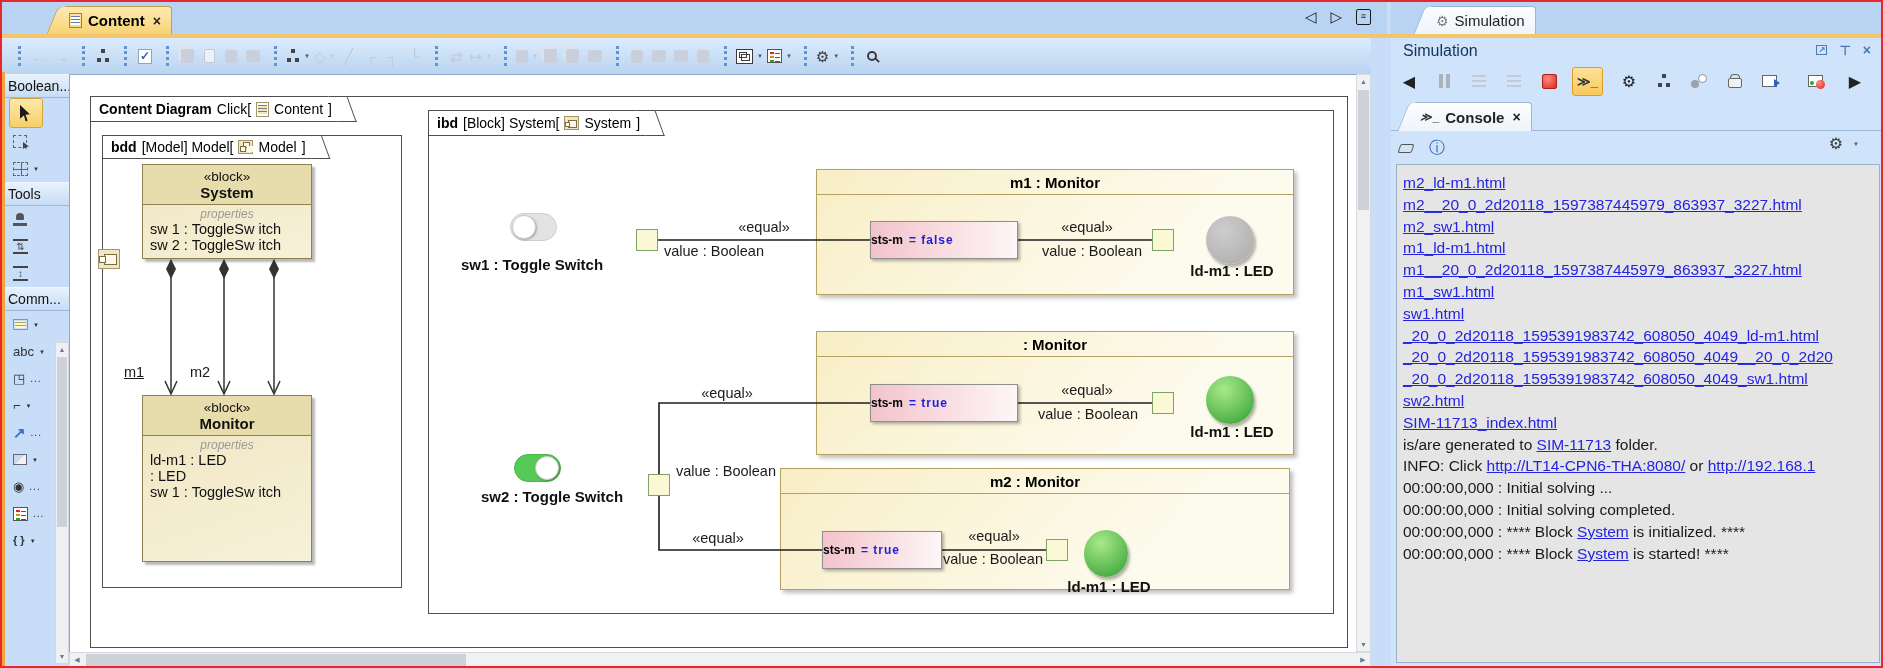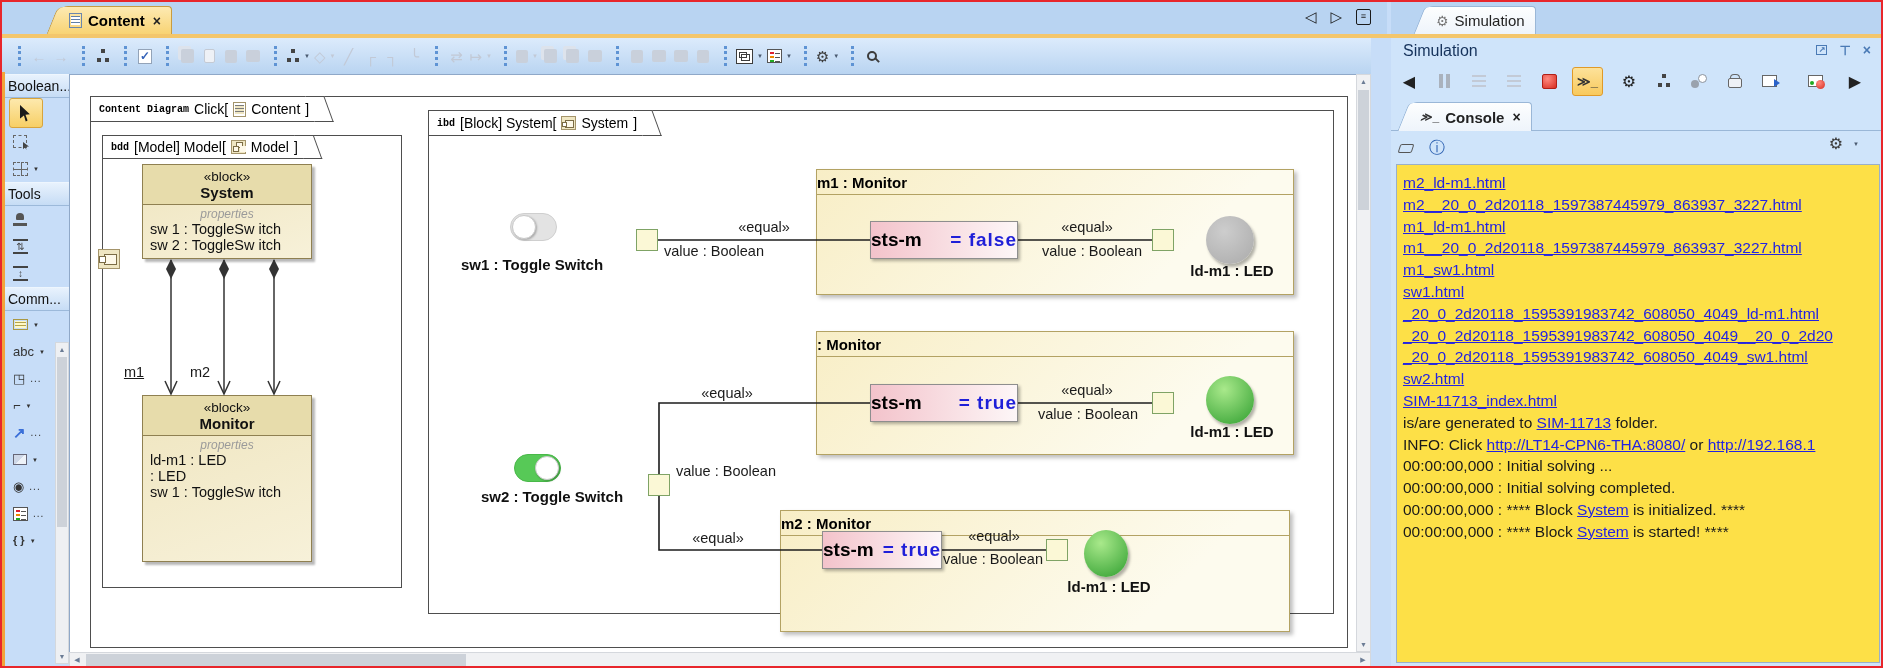--- a/index.html
+++ b/index.html
@@ -72,21 +72,21 @@
 
 #canvas { position:absolute; left:67px; top:72px; width:1287px; height:578px; background:#fff; border-left:1px solid #8fa8c8; border-top:1px solid #8fa8c8; z-index:1; }
 .vscroll { position:absolute; left:1354px; top:72px; width:15px; height:578px; background:#f0f1f3; border:1px solid #d5d8dd; z-index:3; }
 .hscroll { position:absolute; left:67px; top:650px; width:1302px; height:16px; background:#f0f1f3; border:1px solid #d5d8dd; z-index:3; }
 .gapstrip { position:absolute; left:1369px; top:36px; width:20px; bottom:0; background:#c7ddf8; }
 
 
 .dframe { position:absolute; border:1px solid #4e4e4e; background:transparent; z-index:2; }
 .ftab { position:absolute; background:#fff; border:1px solid #4e4e4e; border-right:none; display:flex; align-items:center; gap:5px; padding:0 10px 0 8px; font-size:14px; z-index:4; white-space:nowrap; }
 .ftab::after { content:""; position:absolute; top:-1px; bottom:-1px; right:-10px; width:18px; background:#fff; border:1px solid #4e4e4e; border-left:none; transform:skewX(20deg); z-index:-1; }
-.ftab b { font-size:10px;font-family:Liberation Mono, monospace; }
+.ftab b { font-size:14px; }
 .ic-doc { width:13px; height:15px; background:#fff; border:1px solid #888; background-image:repeating-linear-gradient(180deg,transparent 0 2px,#7a7a7a 2px 3px); background-clip:content-box; padding:2px 1px; }
 .ic-doc.blue { border-color:#6b87ad; background-image:repeating-linear-gradient(180deg,transparent 0 2px,#5f7fa8 2px 3px); }
 .ic-bdd { width:15px; height:14px; background:#efe6c2; border:1px solid #a4946a; }
 .ic-bdd::before { content:""; position:absolute; left:4px; top:1px; width:5px; height:4px; border:1px solid #7b6c45; background:#fdf8e8; }
 .ic-bdd::after { content:""; position:absolute; left:1px; bottom:1px; width:4px; height:4px; border:1px solid #7b6c45; background:#fdf8e8; box-shadow:7px 0 0 #fdf8e8,7px 0 0 0 #fdf8e8; }
 .ic-ibd { width:15px; height:14px; background:#efe6c2; border:1px solid #a4946a; }
 .ic-ibd::before { content:""; position:absolute; left:3px; top:3px; width:7px; height:6px; border:1px solid #7b6c45; background:#fdf8e8; }
 .ic-ibd::after { content:""; position:absolute; left:0px; top:5px; width:3px; height:3px; border:1px solid #7b6c45; background:#fff; }
 .ic-ibd.big { width:22px; height:20px; }
 .ic-ibd.big::before { width:11px; height:9px; left:5px; top:4px; }
@@ -96,24 +96,24 @@
 .blk { position:absolute; border:1px solid #8f8051; background:linear-gradient(160deg,#efe5bf,#f7f1d9); box-shadow:3px 3px 2px rgba(0,0,0,.28); z-index:3; }
 .bname { border-bottom:1px solid #8f8051; background:#e7dcab; text-align:center; padding:4px 0 3px; }
 .stereo { font-size:13.5px; color:#111; }
 .bn { font-size:15px; font-weight:bold; color:#111; }
 .clabel { font-size:12px; font-style:italic; color:#9a9a9a; text-align:center; padding-top:2px; }
 .pline { font-size:14.5px; color:#111; padding-left:7px; line-height:16px; white-space:nowrap; }
 .bsep { border-top:1px solid #8f8051; }
 
 
 .mblk { position:absolute; border:1px solid #b3a263; background:linear-gradient(135deg,#f8eec6 0%,#fdfbee 75%); box-shadow:3px 3px 4px rgba(0,0,0,.25); z-index:2; }
-.mtitle { height:25px; border-bottom:1px solid #b3a263; text-align:left; font-size:15px; font-weight:bold; padding-top:4px; }
-
-
-.sts { position:absolute; border:1px solid #8e8e8e; background:linear-gradient(90deg,#f3c3cb,#fdf6f7); box-shadow:2px 2px 3px rgba(0,0,0,.3); display:flex; align-items:center; justify-content:space-between; gap:6px; font-size:19px; font-weight:bold; z-index:6; }
+.mtitle { height:25px; border-bottom:1px solid #b3a263; text-align:center; font-size:15px; font-weight:bold; padding-top:4px; }
+
+
+.sts { position:absolute; border:1px solid #8e8e8e; background:linear-gradient(90deg,#f3c3cb,#fdf6f7); box-shadow:2px 2px 3px rgba(0,0,0,.3); display:flex; align-items:center; justify-content:flex-start; gap:6px; font-size:12px; font-weight:bold; z-index:6; }
 .sts .sv { color:#1f1fd8; letter-spacing:1px; }
 .port { position:absolute; width:22px; height:22px; background:#fbf8d6; border:1.5px solid #7fa365; z-index:6; }
 .led { position:absolute; border-radius:50%; z-index:6; box-shadow:2px 3px 3px rgba(0,0,0,.3); }
 .led.off { background:radial-gradient(circle at 38% 32%,#cdcdcd,#aaaaaa); }
 .led.on { background:radial-gradient(circle at 38% 28%,#a9e98b,#2f9e2f); }
 .dlabel { position:absolute; font-size:15px; font-weight:bold; color:#111; text-align:center; white-space:nowrap; z-index:7; }
 .slabel { position:absolute; font-size:14.5px; color:#1a1a1a; text-align:center; white-space:nowrap; z-index:7; }
 .toggle { position:absolute; border-radius:14px; z-index:6; }
 .toggle.off { background:#e3e3e3; border:1px solid #cfcfcf; }
 .toggle.on { background:#57c957; border:1px solid #49b849; }
@@ -151,21 +151,21 @@
 .ic-bp { width:15px; height:12px; border:1.5px solid #666; background:#fff; position:relative; }
 .ic-bp::before { content:""; position:absolute; right:-3px; bottom:-3px; width:9px; height:9px; border-radius:50%; background:radial-gradient(circle at 35% 30%,#ff8a80,#d82c20); }
 .ic-bp::after { content:""; position:absolute; left:1px; bottom:1px; width:4px; height:4px; border-radius:50%; background:#2a2; }
 .contabrow { position:absolute; left:0; top:96px; right:0; height:33px; border-bottom:1px solid #9ab7d7; }
 .contabrow .wtab { height:29px; }
 .consoleglyph { font-size:12px; font-weight:bold; color:#333; }
 #contbar { position:absolute; left:8px; top:132px; right:8px; height:28px; display:flex; align-items:center; gap:16px; }
 .ic-eraser { width:14px; height:9px; border:1.5px solid #555; border-radius:2px; transform:skewX(-18deg); }
 .ic-info { font-size:16px; color:#2a5fb0; }
 .congear { position:absolute; right:14px; top:0; display:flex; gap:8px; align-items:center; }
-#conbox { position:absolute; left:5px; top:162px; width:484px; height:499px; background:#fde047; border:1px solid #9ab0c8; overflow:hidden; padding:7px 0 0 6px; }
+#conbox { position:absolute; left:5px; top:162px; width:484px; height:499px; background:#e5e5e5; border:1px solid #9ab0c8; overflow:hidden; padding:7px 0 0 6px; }
 .cline { font-size:15.5px; line-height:21.8px; color:#1a1a1a; white-space:nowrap; }
 .cline .lk { color:#2323e2; text-decoration:underline; cursor:pointer; }
 </style>
 </head>
 <body>
 
 <div id="root">
   <div class="accent-left"></div>
 
   <div class="tabbar">
@@ -410,21 +410,21 @@
     <span>System</span>
     <span>]</span>
   </div>
 
   <div class="mblk" style="left:814px;top:167px;width:478px;height:126px;">
     <div class="mtitle">m1 : Monitor</div>
   </div>
   <div class="mblk" style="left:814px;top:329px;width:478px;height:124px;">
     <div class="mtitle">: Monitor</div>
   </div>
-  <div class="mblk" style="left:778px;top:508px;width:510px;height:122px;">
+  <div class="mblk" style="left:778px;top:466px;width:510px;height:122px;">
     <div class="mtitle">m2 : Monitor</div>
   </div>
 
   <svg id="conn">
 
     <line x1="169" y1="258" x2="169" y2="391" stroke="#333" stroke-width="1.5"></line>
     <line x1="222" y1="258" x2="222" y2="391" stroke="#333" stroke-width="1.5"></line>
     <line x1="272" y1="258" x2="272" y2="391" stroke="#333" stroke-width="1.5"></line>
     <polygon points="169,257 164,267 169,277 174,267" fill="#333"></polygon>
     <polygon points="222,257 217,267 222,277 227,267" fill="#333"></polygon>
@@ -568,20 +568,21 @@
       <span class="ic-eraser"></span>
       <span class="ic-info">ⓘ</span>
       <span class="congear">
         <span style="font-size:16px;color:#3c3c3c;">⚙</span>
         <span class="caret">▼</span>
       </span>
     </div>
     <div id="conbox">
         <div class="cline"><span class="lk">m2_ld-m1.html</span></div>
         <div class="cline"><span class="lk">m2__20_0_2d20118_1597387445979_863937_3227.html</span></div>
+        <div class="cline"><span class="lk">m2_sw1.html</span></div>
         <div class="cline"><span class="lk">m1_ld-m1.html</span></div>
         <div class="cline"><span class="lk">m1__20_0_2d20118_1597387445979_863937_3227.html</span></div>
         <div class="cline"><span class="lk">m1_sw1.html</span></div>
         <div class="cline"><span class="lk">sw1.html</span></div>
         <div class="cline"><span class="lk">_20_0_2d20118_1595391983742_608050_4049_ld-m1.html</span></div>
         <div class="cline"><span class="lk">_20_0_2d20118_1595391983742_608050_4049__20_0_2d20</span></div>
         <div class="cline"><span class="lk">_20_0_2d20118_1595391983742_608050_4049_sw1.html</span></div>
         <div class="cline"><span class="lk">sw2.html</span></div>
         <div class="cline"><span class="lk">SIM-11713_index.html</span></div>
         <div class="cline"><span>is/are generated to </span><span class="lk">SIM-11713</span><span> folder.</span></div>

